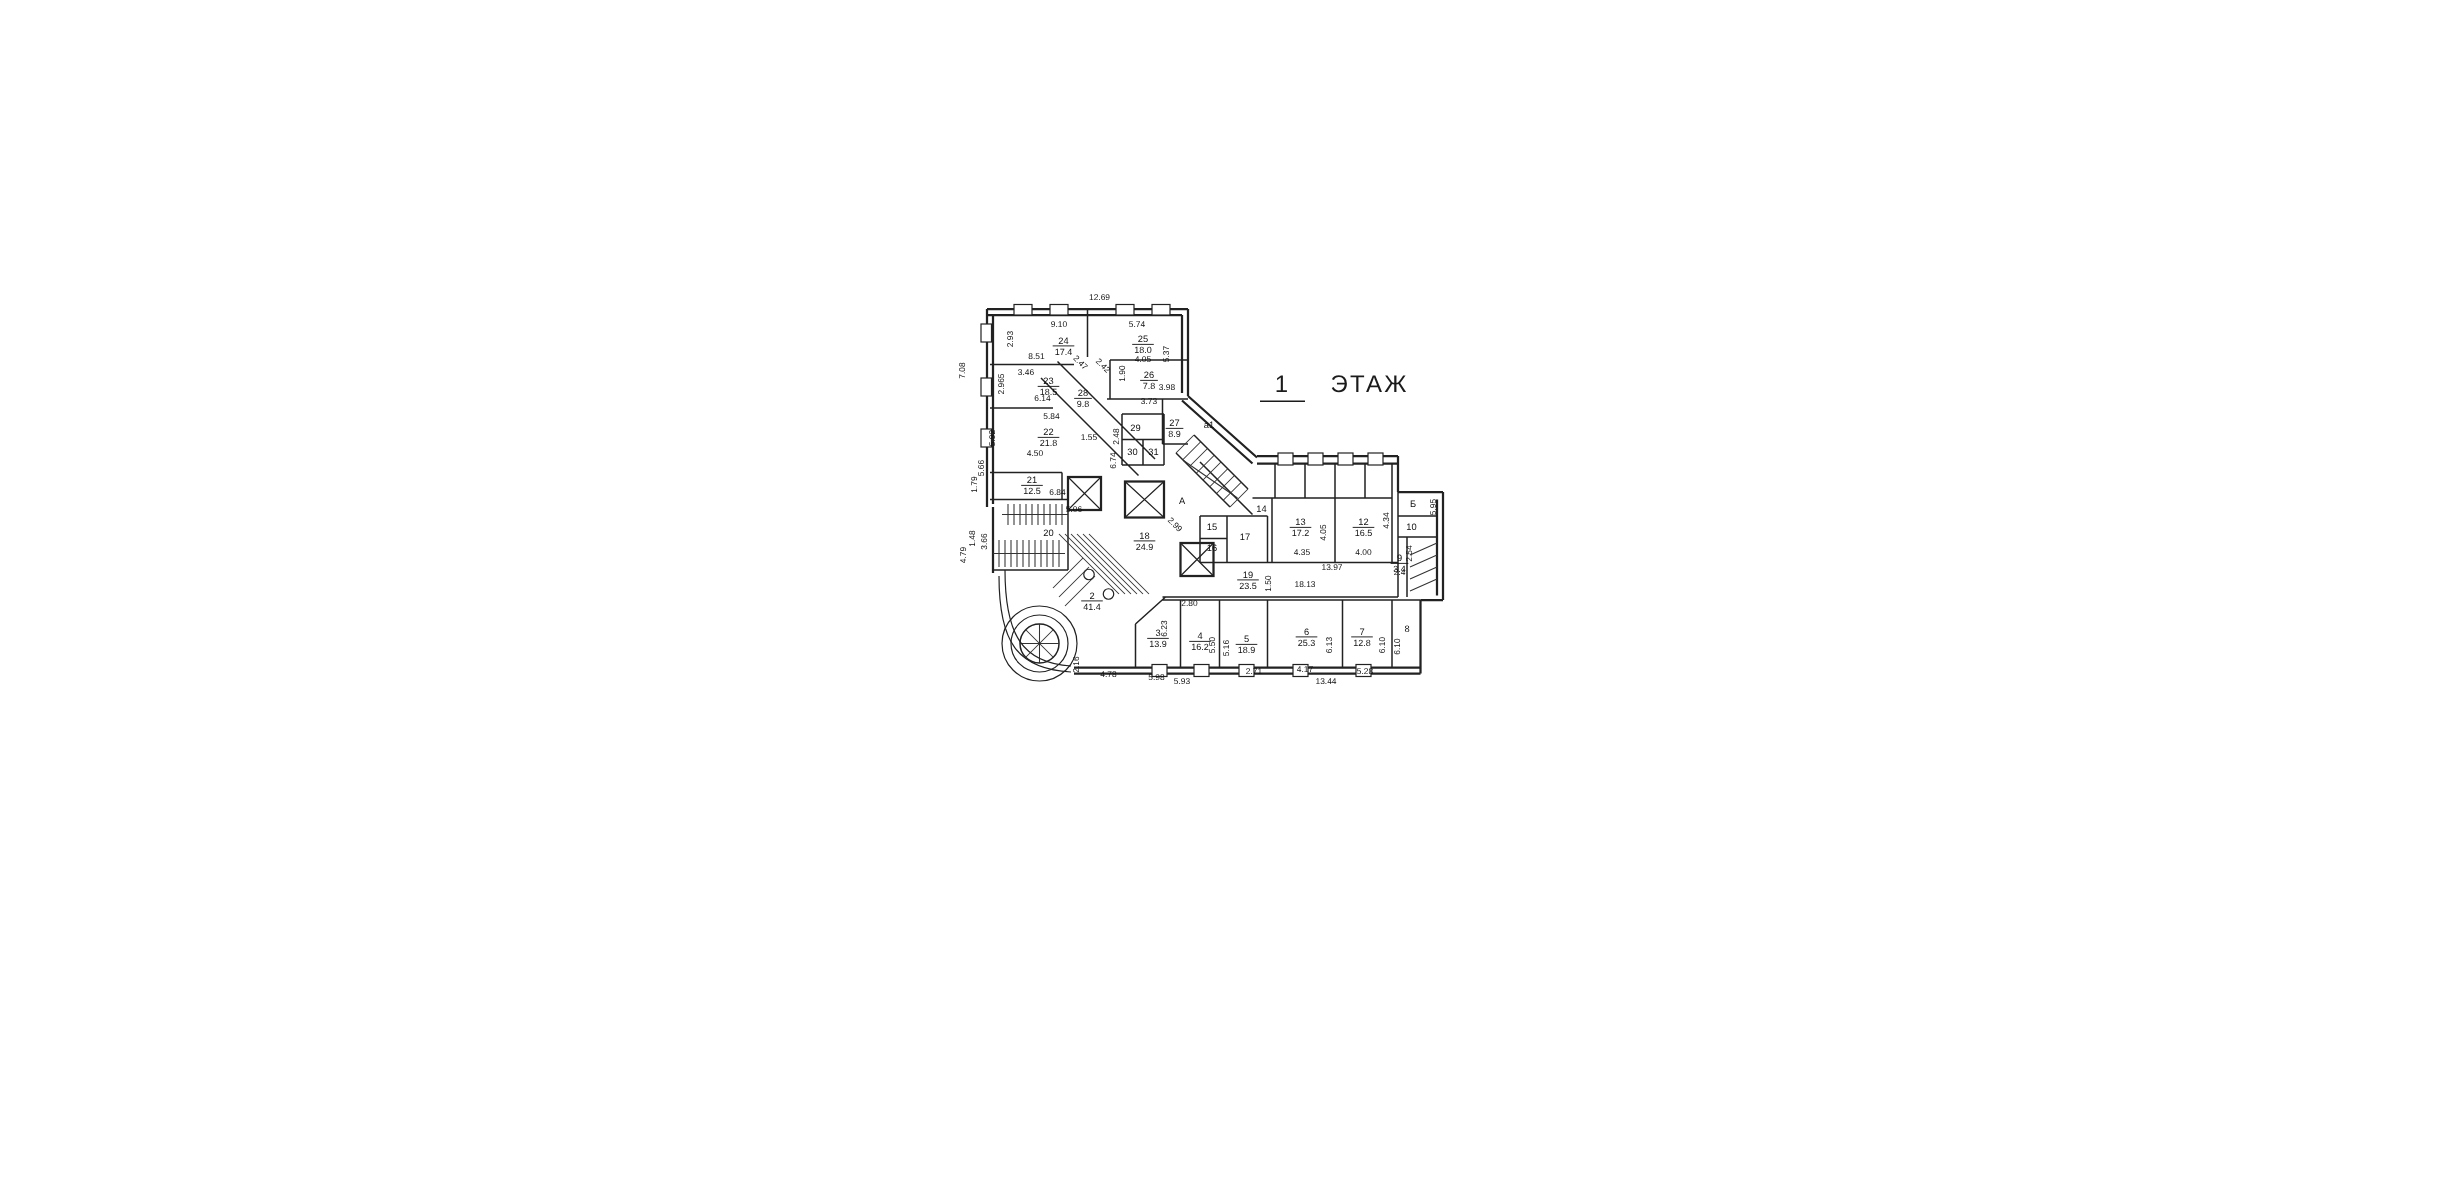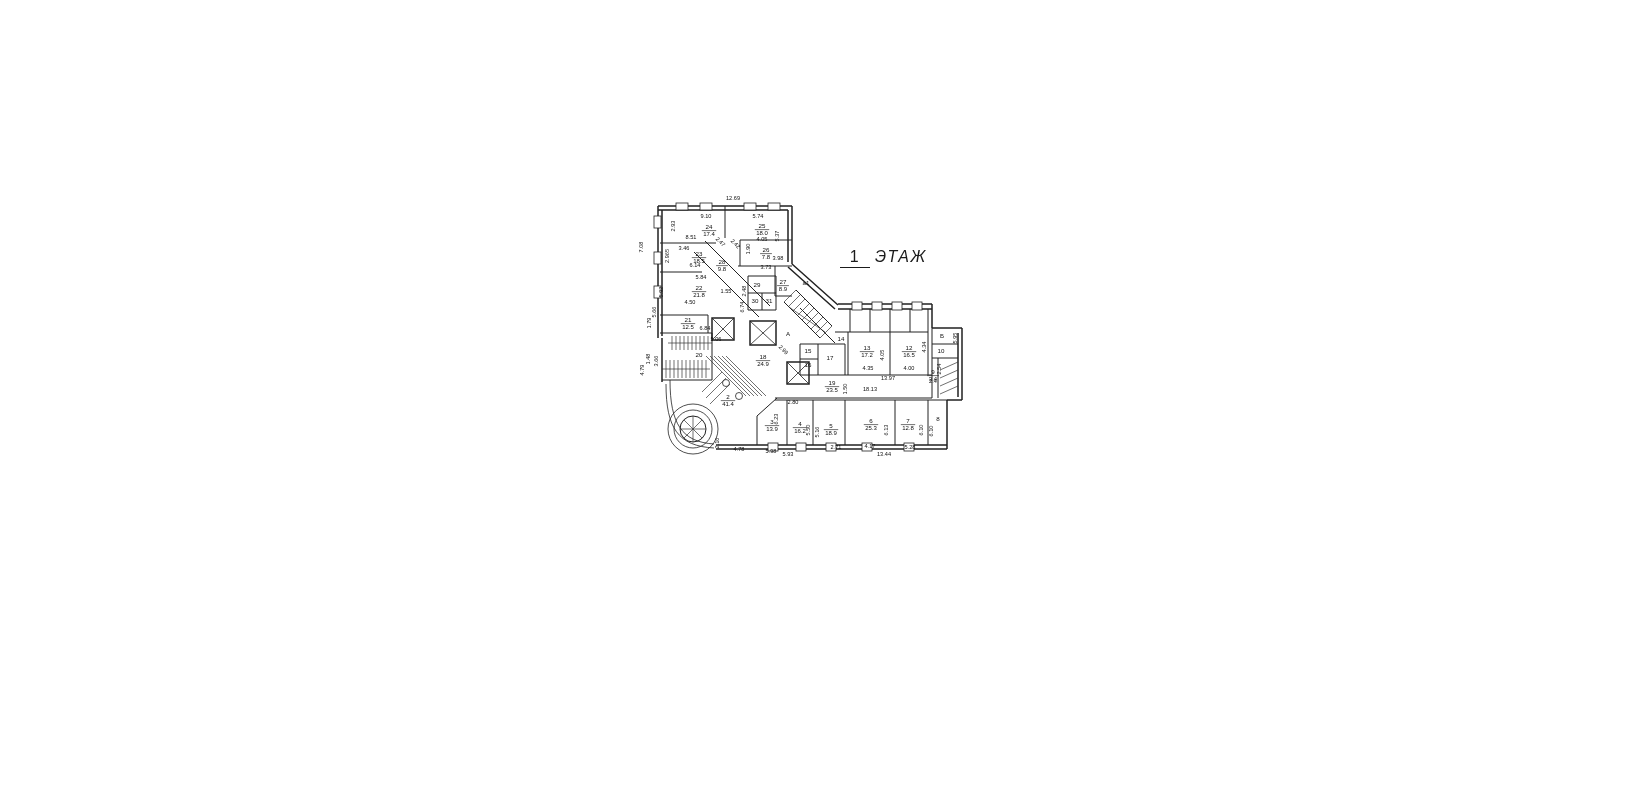--- a/index.html
+++ b/index.html
@@ -8,21 +8,21 @@
     font-family:"Liberation Sans", sans-serif;overflow:hidden;
   }
   #plan-wrap{position:absolute;left:0;top:0;width:1633px;height:795px;}
   svg{position:absolute;left:0;top:0;}
   .title{
     position:absolute;left:840px;top:248px;font-size:16px;color:#1b1b1b;
     letter-spacing:1.5px;white-space:nowrap;
   }
   .t-num{display:inline-block;min-width:30px;text-align:center;
     border-bottom:1.6px solid #1b1b1b;padding-bottom:1px;}
-  .t-word{margin-left:5px;font-style:italic;}
+  .t-word{margin-left:17px;}
   .wall{stroke:#222;fill:none;}
   .w16{stroke-width:1.5;} .w10{stroke-width:1;} .w08{stroke-width:.8;}
   .hatch{stroke:#333;stroke-width:.7;fill:none;}
   .win{fill:#fff;stroke:#222;stroke-width:.8;}
   text{fill:#111;}
 </style>
 </head>
 <body>
 
 <div id="plan-wrap">

